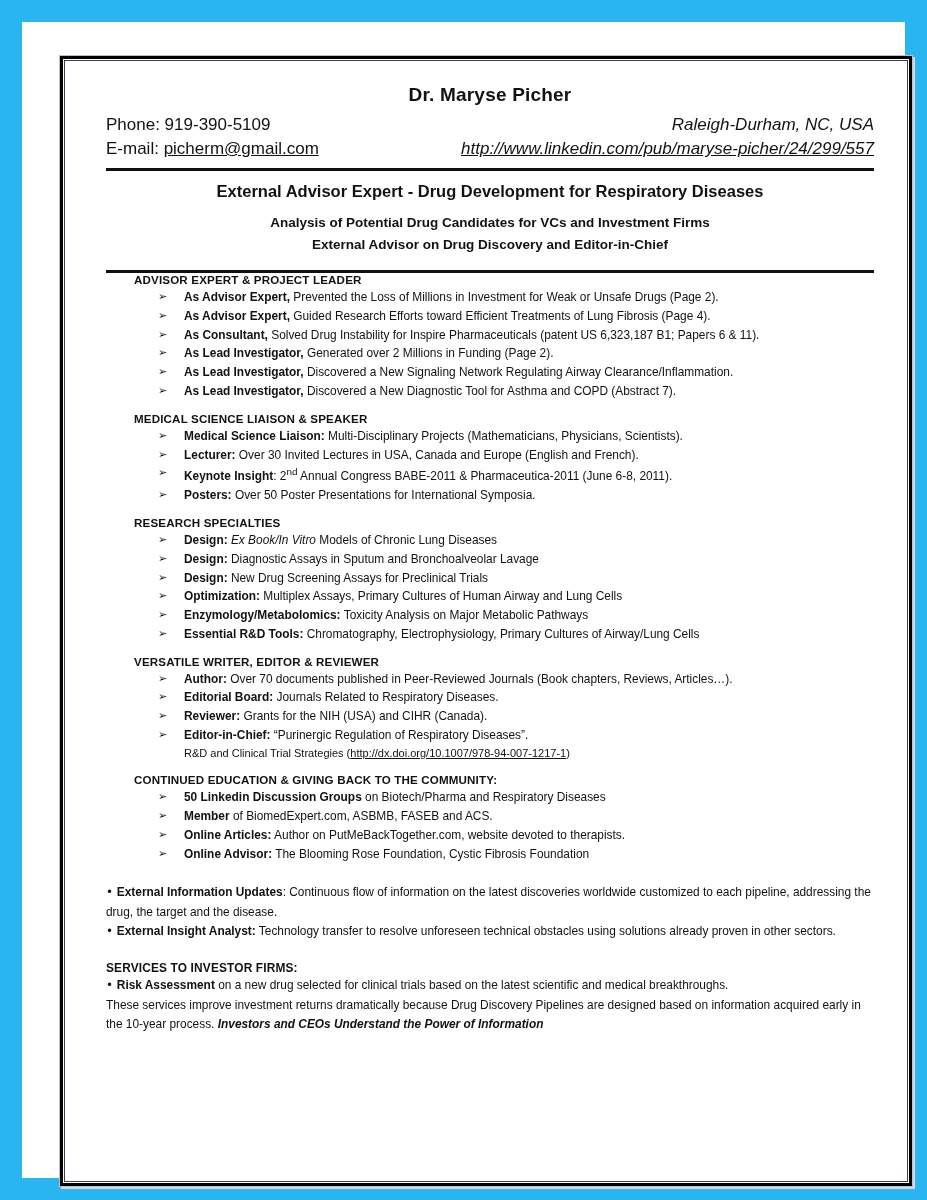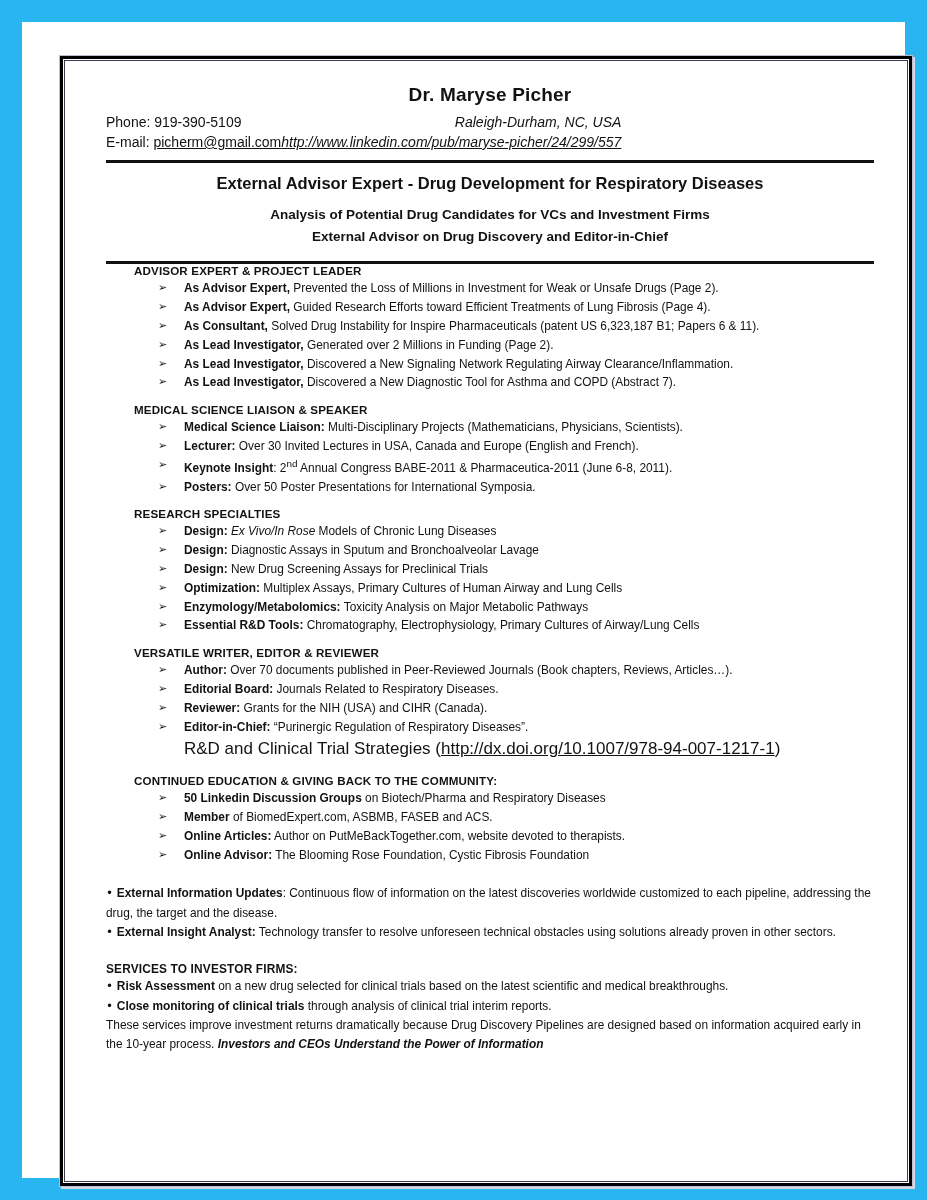--- a/index.html
+++ b/index.html
@@ -57,23 +57,23 @@
   
   .name {
     text-align: center;
     font-size: 19px;
     font-weight: bold;
     letter-spacing: .2px;
     margin: 0 0 7px 0;
   }
   .contact-row {
     display: flex;
-    justify-content: flex-start;
+    justify-content: space-between;
     align-items: flex-start;
-    font-size: 14px;
+    font-size: 17px;
     line-height: 1.42;
   }
   .contact-left { text-align: left; }
   .contact-right { text-align: right; font-style: italic; }
   .u { text-decoration: underline; }
 
   .rule-thick {
     height: 3px;
     background: #111111;
     margin: 7px 0 0 0;
@@ -127,21 +127,21 @@
   ul.bullets li .arrow {
     position: absolute;
     left: 52px;
     top: 0;
     font-size: 11px;
     font-family: "DejaVu Sans", sans-serif;
   }
   ul.bullets li b { font-weight: bold; }
   ul.bullets li i { font-style: italic; }
   .sub-line {
-    font-size: 17px;
+    font-size: 11px;
     line-height: 1.58;
     padding-left: 78px;
   }
 
   
   .services { margin-top: 20px; }
   .services-head {
     font-size: 11.9px;
     font-weight: bold;
     letter-spacing: .15px;
@@ -206,21 +206,21 @@
               <ul class="bullets">
                 <li><span class="arrow">➢</span><b>Medical Science Liaison:</b><span> Multi-Disciplinary Projects (Mathematicians, Physicians, Scientists).</span></li>
                 <li><span class="arrow">➢</span><b>Lecturer:</b><span> Over 30 Invited Lectures in USA, Canada and Europe (English and French).</span></li>
                 <li><span class="arrow">➢</span><b>Keynote Insight</b><span>: 2</span><sup>nd</sup><span> Annual Congress BABE-2011 &amp; Pharmaceutica-2011 (June 6-8, 2011).</span></li>
                 <li><span class="arrow">➢</span><b>Posters:</b><span> Over 50 Poster Presentations for International Symposia.</span></li>
               </ul>
             </div>
             <div class="section">
               <div class="section-head">RESEARCH SPECIALTIES</div>
               <ul class="bullets">
-                <li><span class="arrow">➢</span><b>Design:</b><i> Ex Vivo/In Rose</i><span> Models of Chronic Lung Diseases</span></li>
+                <li><span class="arrow">➢</span><b>Design:</b><i> Ex Book/In Vitro</i><span> Models of Chronic Lung Diseases</span></li>
                 <li><span class="arrow">➢</span><b>Design:</b><span> Diagnostic Assays in Sputum and Bronchoalveolar Lavage</span></li>
                 <li><span class="arrow">➢</span><b>Design:</b><span> New Drug Screening Assays for Preclinical Trials</span></li>
                 <li><span class="arrow">➢</span><b>Optimization:</b><span> Multiplex Assays, Primary Cultures of Human Airway and Lung Cells</span></li>
                 <li><span class="arrow">➢</span><b>Enzymology/Metabolomics:</b><span> Toxicity Analysis on Major Metabolic Pathways</span></li>
                 <li><span class="arrow">➢</span><b>Essential R&amp;D Tools:</b><span> Chromatography, Electrophysiology, Primary Cultures of Airway/Lung Cells</span></li>
               </ul>
             </div>
             <div class="section">
               <div class="section-head">VERSATILE WRITER, EDITOR &amp; REVIEWER</div>
               <ul class="bullets">
@@ -246,21 +246,20 @@
           <div id="pharma-host">
               <p><span class="dot">• </span><b>External Information Updates</b><span>: Continuous flow of information on the latest discoveries worldwide customized to each pipeline, addressing the drug, the target and the disease.</span></p>
               <p><span class="dot">• </span><b>External Insight Analyst:</b><span> Technology transfer to resolve unforeseen technical obstacles using solutions already proven in other sectors.</span></p>
             </div>
         </div>
 
         <div class="services">
           <div class="services-head">SERVICES TO INVESTOR FIRMS:</div>
           <div id="investor-host">
               <p><span class="dot">• </span><b>Risk Assessment</b><span> on a new drug selected for clinical trials based on the latest scientific and medical breakthroughs.</span></p>
-              <p><span class="dot">• </span><b>Close monitoring of clinical trials</b><span> through analysis of clinical trial interim reports.</span></p>
             </div>
           <p><span>These services improve investment returns dramatically because Drug Discovery Pipelines are designed based on information acquired early in the 10-year process. </span><span class="ital-bold">Investors and CEOs Understand the Power of Information</span></p>
         </div>
 
       </div>
     </div>
   </div>
 </div>
 
 </body></html>

